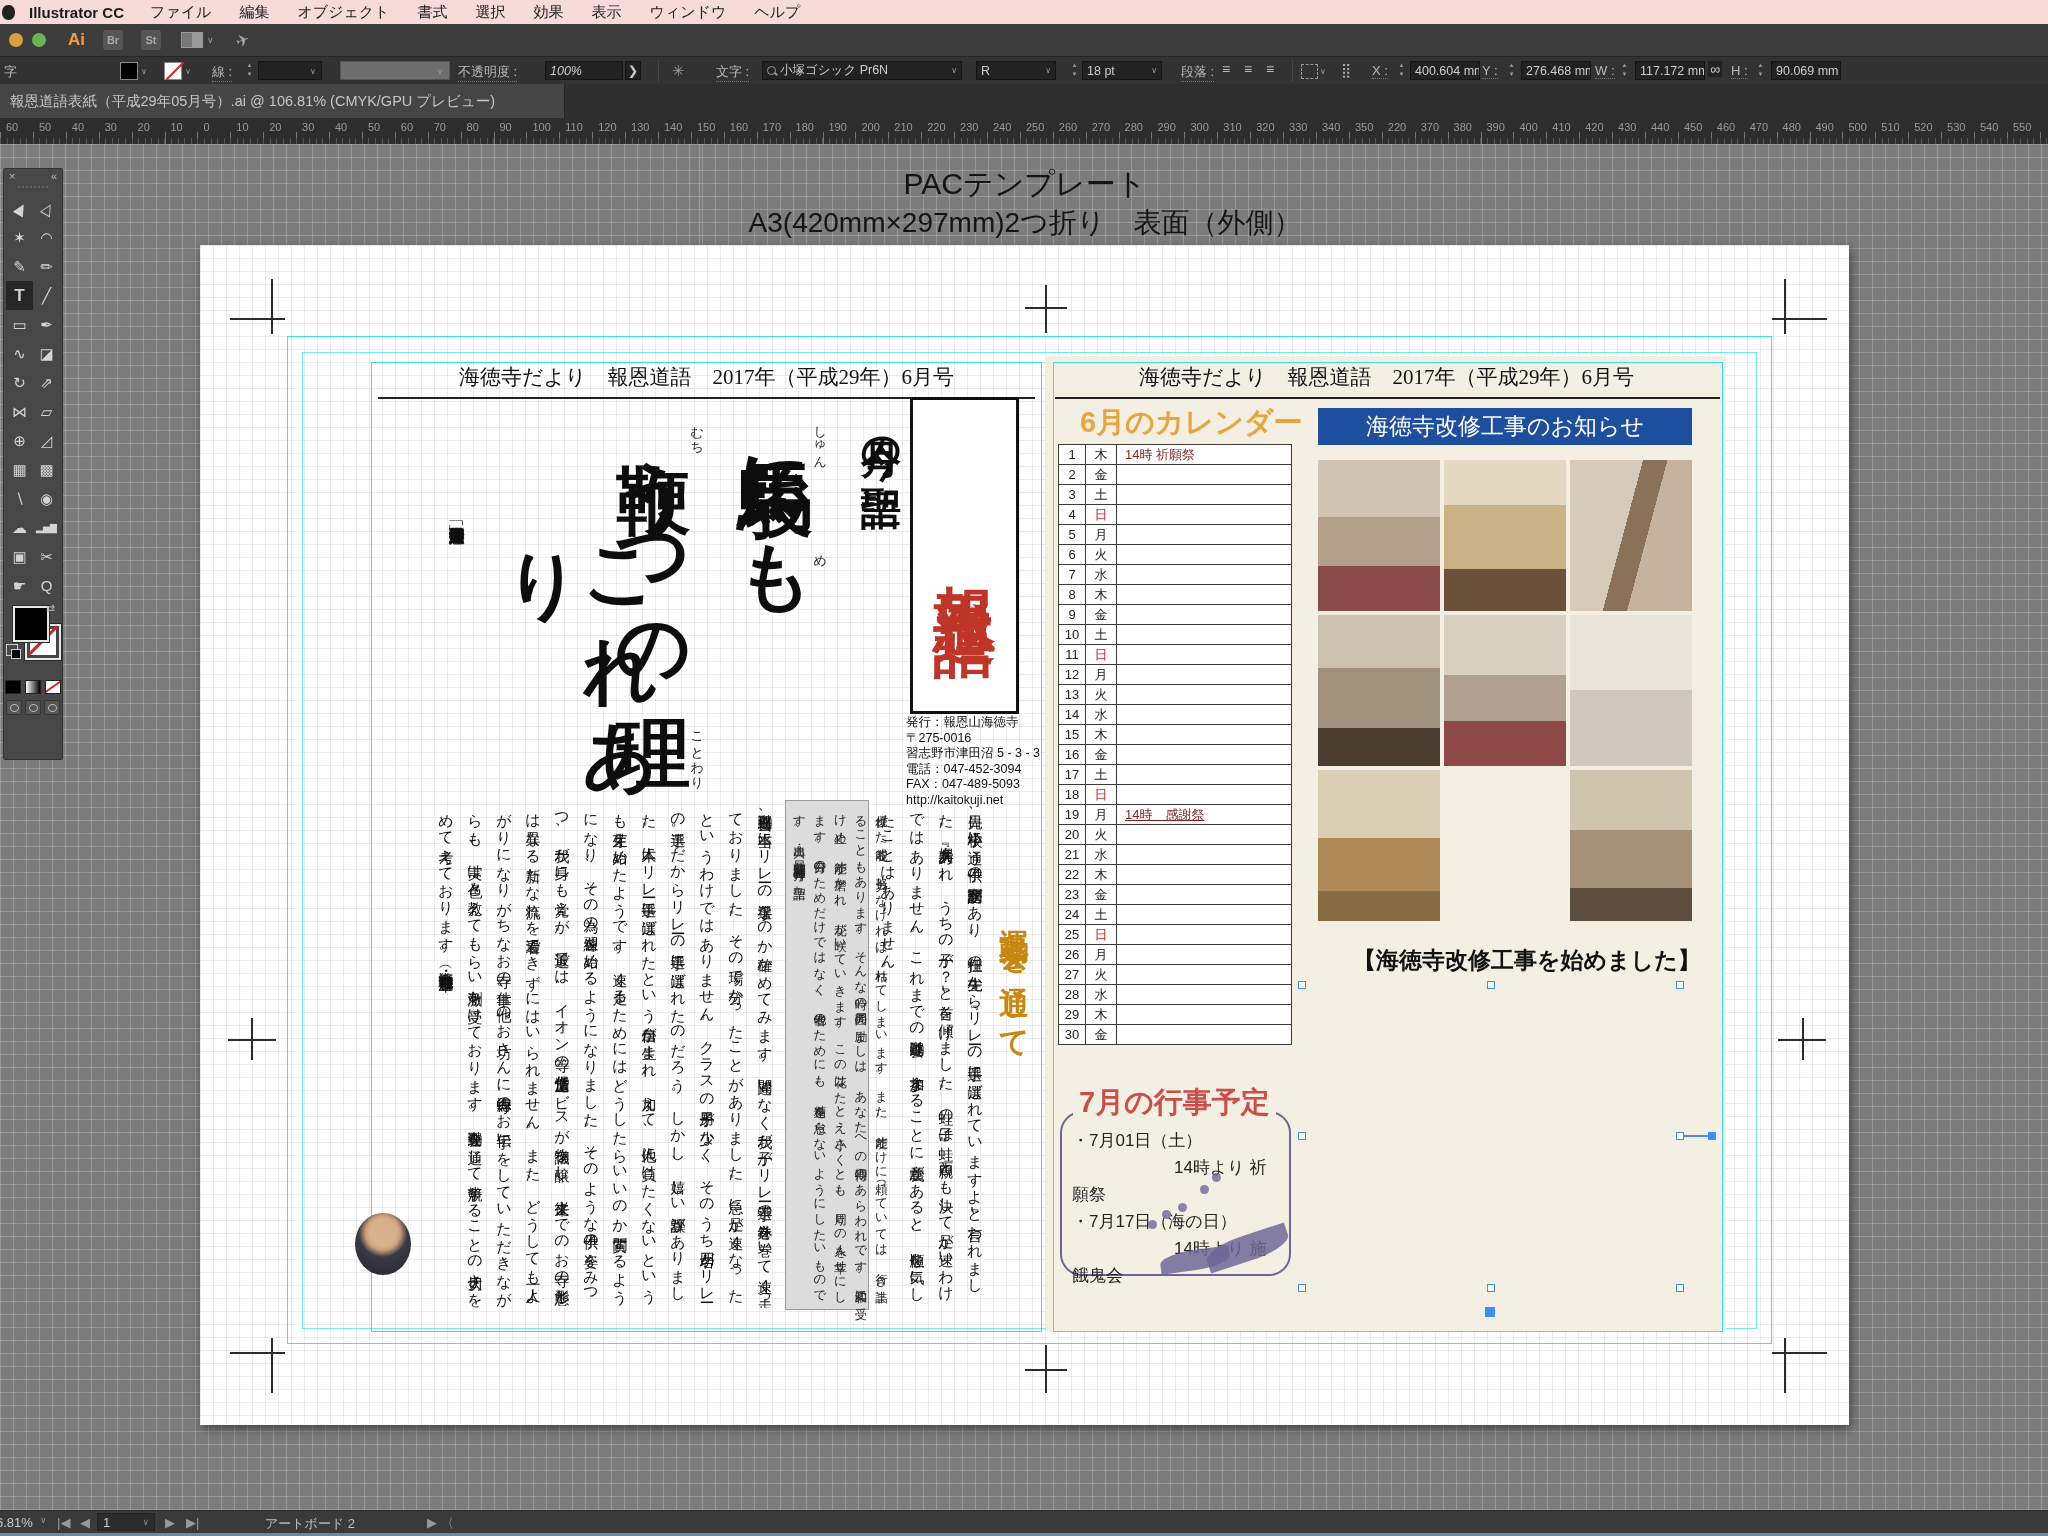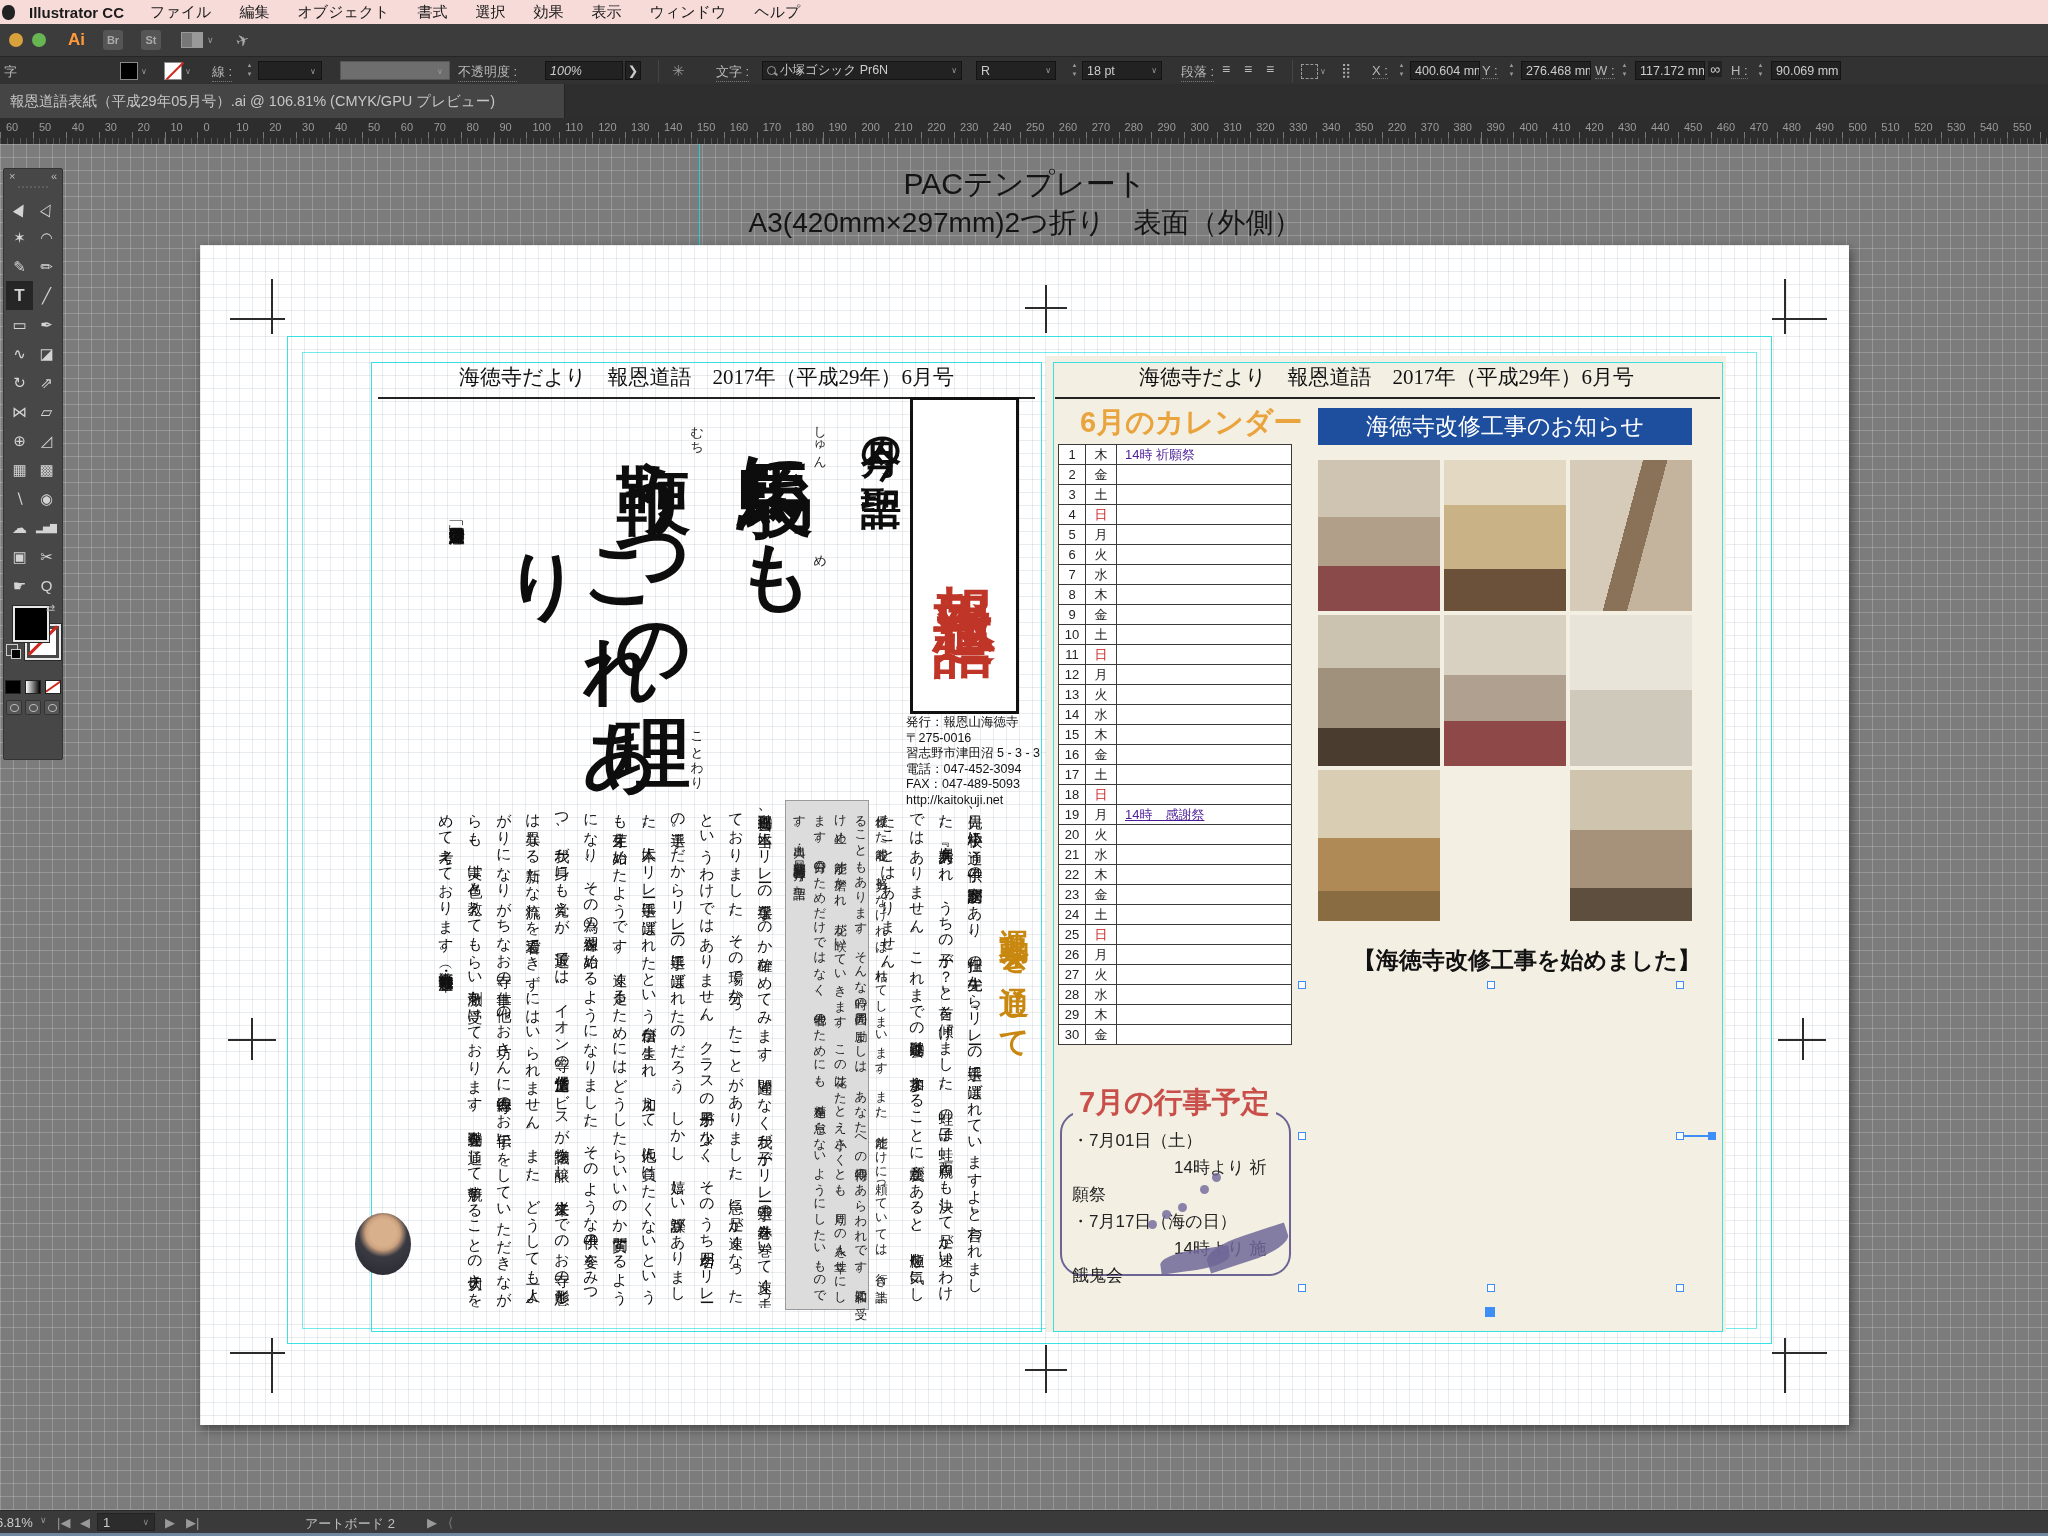--- a/index.html
+++ b/index.html
@@ -95,21 +95,21 @@
          color:#111;overflow:hidden;letter-spacing:.5px;}
   .monk{position:absolute;width:56px;height:62px;border-radius:50%;
         background:radial-gradient(circle at 50% 32%,#d9b08c 0 26%,#caa07e 34%,#3a3a42 48%,#26262e 100%);}
 
   
   .calTitle{position:absolute;font-size:29px;font-weight:bold;color:#e9a43e;white-space:nowrap;}
   table.cal{position:absolute;border-collapse:collapse;background:#fff;}
   table.cal td{border:1px solid #3a3a3a;font-size:13px;color:#222;height:19px;padding:0;}
   table.cal td.n{width:26px;text-align:center;}
   table.cal td.w{width:30px;text-align:center;}
-  table.cal td.e{width:166px;padding-left:8px;color:#4c1d95;}
+  table.cal td.e{width:166px;padding-left:8px;color:#7f1d1d;}
   table.cal td.sun{color:#cc2222;}
   table.cal td.u{text-decoration:underline;}
 
   .julyTitle{position:absolute;font-size:29px;font-weight:bold;color:#c9504a;background:#f3efe3;
              padding:0 6px;z-index:3;white-space:nowrap;}
   .julyBox{position:absolute;border:2px solid #6b6494;border-radius:22px;}
   .julyText{position:absolute;font-size:17px;color:#222;line-height:27px;white-space:pre-line;}
   .leaf{position:absolute;background:#6f6798;border-radius:50% 0 50% 0;opacity:.85;}
   .bud{position:absolute;background:#6f6798;border-radius:50%;opacity:.8;}
 
@@ -710,18 +710,18 @@
     <span class="zoomv">6.81%</span>
     <span class="sb" style="left:40px;font-size:9px;">∨</span>
     <span class="sb" style="left:57px;">|◀</span>
     <span class="sb" style="left:80px;">◀</span>
     <div class="sbfld">
       <span>1</span>
         <span style="font-size:9px;color:#888;">∨</span>
     </div>
     <span class="sb" style="left:165px;">▶</span>
     <span class="sb" style="left:186px;">▶|</span>
-    <span class="sb" style="left:265px;width:130px;text-align:right;color:#c0c0c0;">アートボード 2</span>
+    <span class="sb" style="left:265px;width:130px;text-align:left;color:#c0c0c0;">アートボード 2</span>
     <span class="sb" style="left:427px;">▶</span>
     <span class="sb" style="left:448px;color:#777;">⟨</span>
   </div>
 
 </div>
 
 </body></html>

